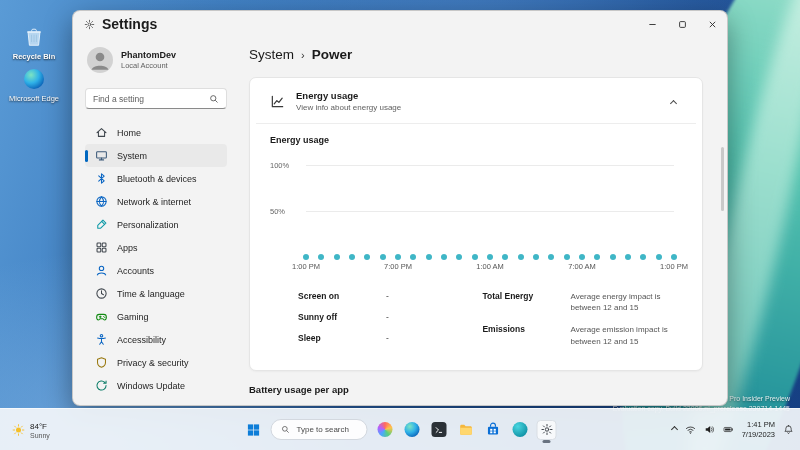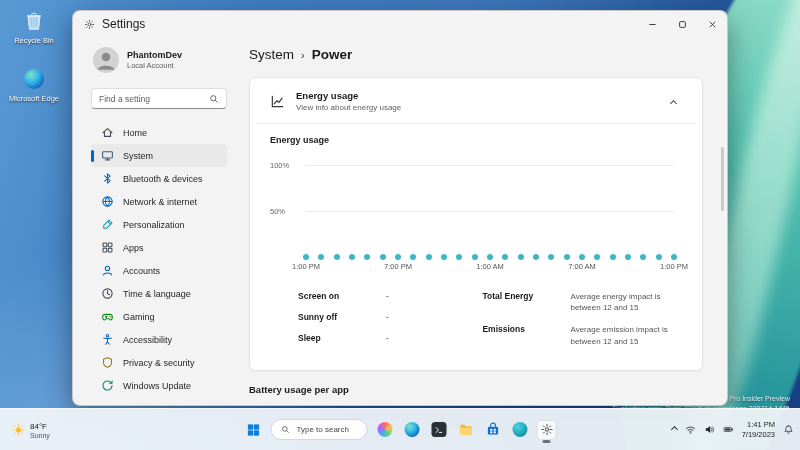--- a/index.html
+++ b/index.html
@@ -29,29 +29,29 @@
   .desk-icon .di-art { height:26px; display:flex; align-items:center; justify-content:center; margin-bottom:2px; }
   .edge-ball { width:20px; height:20px; border-radius:50%;
     background:radial-gradient(circle at 35% 30%, #7de4c2, #2fb1e8 42%, #0b63b8 78%, #083e77); }
 
   
   .window { position:absolute; left:72px; top:10px; width:656px; height:396px;
     background:#f3f3f3; border-radius:8px; overflow:hidden;
     border:1px solid rgba(0,0,0,.18); box-shadow:0 10px 28px rgba(0,0,0,.38);
     display:flex; flex-direction:column; z-index:5; }
   .titlebar { height:26px; flex:0 0 26px; display:flex; align-items:center; padding-left:11px; gap:7px; }
-  .titlebar .t-label { font-size:12px; color:#1b1b1b; }
+  .titlebar .t-label { font-size:14px; color:#1b1b1b;font-weight:bold; }
   .win-controls { margin-left:auto; display:flex; height:100%; }
   .win-btn { width:30px; height:100%; display:flex; align-items:center; justify-content:center; }
   .win-btn svg { width:9px; height:9px; stroke:#2b2b2b; stroke-width:1; fill:none; }
 
   .win-body { flex:1; display:flex; min-height:0; }
 
   
-  .sidebar { width:162px; flex:0 0 162px; padding:6px 8px 0 18px; }
+  .sidebar { width:162px; flex:0 0 162px; padding:6px 8px 0 12px; }
   .profile { display:flex; align-items:center; gap:8px; padding:4px 2px; }
   .avatar { width:26px; height:26px; border-radius:50%; background:#d2d2d2; overflow:hidden; flex:0 0 26px; }
   .p-name { font-size:9px; font-weight:bold; color:#1b1b1b; }
   .p-sub { font-size:7.5px; color:#5f5f5f; margin-top:1px; }
   .side-search { margin-top:11px; height:21px; background:#fff; border:1px solid #dedede;
     border-bottom:1px solid #8a8a8a; border-radius:4px; display:flex; align-items:center; padding:0 7px; }
   .side-search input { flex:1; border:none; outline:none; font-size:8.5px; color:#333; background:transparent;
     font-family:inherit; min-width:0; }
   .side-search input::placeholder { color:#5f5f5f; }
   .mag { width:10px; height:10px; stroke:#4a4a4a; stroke-width:1.3; fill:none; flex:0 0 10px; }
@@ -140,21 +140,21 @@
   .tray { position:absolute; right:6px; top:0; height:100%; display:flex; align-items:center; gap:8px; }
   .tray svg { width:11px; height:11px; }
   .tb-clock { text-align:right; font-size:7.5px; line-height:1.3; color:#1b1b1b; }
 </style>
 </head>
 <body>
 
 <div class="wave1"></div>
 <div class="wave2"></div>
 
-<div class="desk-icon" style="left:6px;top:8px;">
+<div class="desk-icon" style="left:6px;top:24px;font-weight:bold;">
   <div class="di-art">
     <svg width="22" height="22" viewBox="0 0 24 24">
       <path d="M9.5 6V4.8c0-.7.6-1.3 1.3-1.3h2.4c.7 0 1.3.6 1.3 1.3V6" fill="none" stroke="#eaf4fc" stroke-width="1"></path>
       <path d="M5.5 6.5h13L17 21H7Z" fill="#cfe6f7" fill-opacity=".8" stroke="#eaf4fc" stroke-width="1"></path>
       <path d="M4.5 6.5h15" stroke="#eaf4fc" stroke-width="1.2"></path>
       <path d="M9.3 9.5v8M12 9.5v8M14.7 9.5v8" stroke="#9fc5e2" stroke-width="1"></path>
     </svg>
   </div>
   <div>Recycle Bin</div>
 </div>

